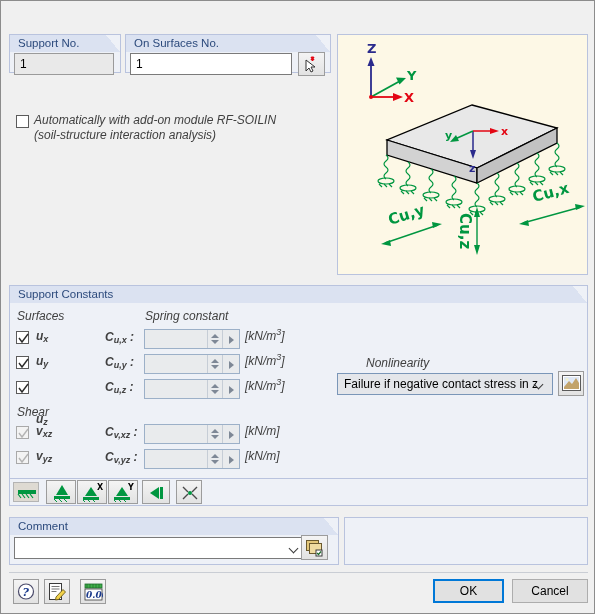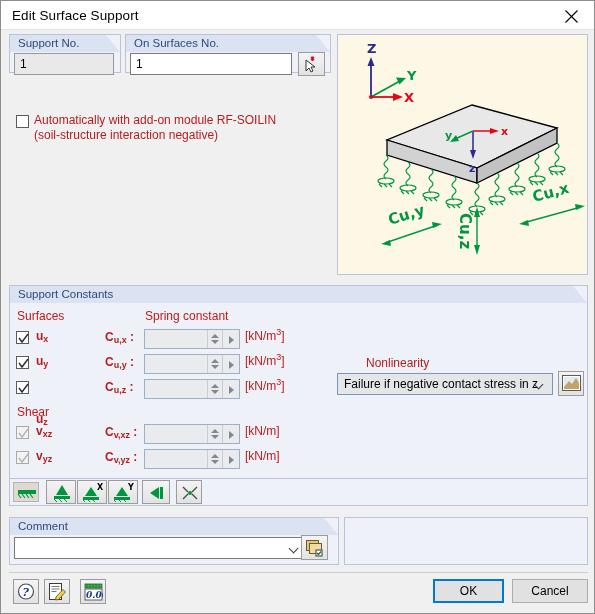--- a/index.html
+++ b/index.html
@@ -39,21 +39,21 @@
     color:#2c4a7c;font-size:11.5px;
     box-sizing:border-box;
   }
   .group-head span{position:absolute;left:8px;top:2px;white-space:nowrap;}
   .group-head .bevel{
     position:absolute;right:0;top:0;width:14px;height:17px;
     background:linear-gradient(to bottom left, #eef1f7 50%, transparent 50%);
   }
 
   
-  .lbl{position:absolute;white-space:nowrap;font-size:12px;color:#b91c1c;}
+  .lbl{position:absolute;white-space:nowrap;font-size:12px;color:#404040;font-style:italic;}
   .input{
     position:absolute;box-sizing:border-box;
     border:1px solid #7a7a7a;background:#ffffff;
     font-family:"Liberation Sans",sans-serif;font-size:12px;
     padding:0 0 0 5px;line-height:20px;height:22px;color:#000;
   }
   .input.ro{background:#e9e9e9;border:1px solid #9a9a9a;}
 
   .spin{
     position:absolute;box-sizing:border-box;height:20px;
@@ -134,29 +134,20 @@
     background:#fdf8e6;border:1px solid #b9c3de;overflow:hidden;
   }
   sub{font-size:9px;vertical-align:baseline;position:relative;top:2px;}
   sup{font-size:9px;vertical-align:baseline;position:relative;top:-5px;}
 </style>
 </head>
 <body>
 
 <div class="dialog">
 
-  <div class="titlebar">
-    <div class="title-text">Edit Surface Support</div>
-    <div class="close-btn">
-      <svg width="13" height="13" viewBox="0 0 13 13">
-        <line x1="0.5" y1="0.5" x2="12.5" y2="12.5" stroke="#000" stroke-width="1.1"></line>
-        <line x1="12.5" y1="0.5" x2="0.5" y2="12.5" stroke="#000" stroke-width="1.1"></line>
-      </svg>
-    </div>
-  </div>
 
   <div class="group" style="left:8px;top:33px;width:112px;height:39px;">
     <div class="group-head">
       <span>Support No.</span>
       <div class="bevel"></div>
     </div>
   </div>
   <input class="input ro" style="left: 13px; top: 52px; width: 100px;" readonly="" value="1">
 
   <div class="group" style="left:124px;top:33px;width:206px;height:39px;">
@@ -169,21 +160,21 @@
   <div class="tbtn" style="left:297px;top:51px;width:27px;height:24px;">
     <svg width="20" height="18" viewBox="0 0 20 18" style="position:absolute;left:3px;top:3px;">
       <path d="M4 4 L4 15 L7 12 L9 16 L11 15 L9 11 L13 11 Z" fill="#ffffff" stroke="#333" stroke-width="1"></path>
       <path d="M9 1 L12 4 M12 1 L9 4" stroke="#e30613" stroke-width="1.6"></path>
       <path d="M10.5 0.5 L10.5 5" stroke="#e30613" stroke-width="1.4"></path>
     </svg>
   </div>
 
   <div class="cb" style="left:15px;top:114px;"></div>
   <div class="lbl" style="left:33px;top:112px;">Automatically with add-on module RF-SOILIN</div>
-  <div class="lbl" style="left:33px;top:127px;">(soil-structure interaction negative)</div>
+  <div class="lbl" style="left:33px;top:127px;">(soil-structure interaction analysis)</div>
 
   <div class="gfx" style="left:336px;top:33px;width:251px;height:241px;">
     <svg width="249" height="239" viewBox="0 0 249 239">
 
       <g>
         <line x1="33" y1="62" x2="33" y2="28" stroke="#2a2a8c" stroke-width="1.8"></line>
         <polygon points="33,22 29.5,31 36.5,31" fill="#2a2a8c"></polygon>
         <text x="29" y="18" font-family="DejaVu Sans, sans-serif" font-size="13" font-weight="bold" fill="#2a2a8c">Z</text>
 
         <line x1="33" y1="62" x2="62" y2="46" stroke="#009640" stroke-width="1.8"></line>

